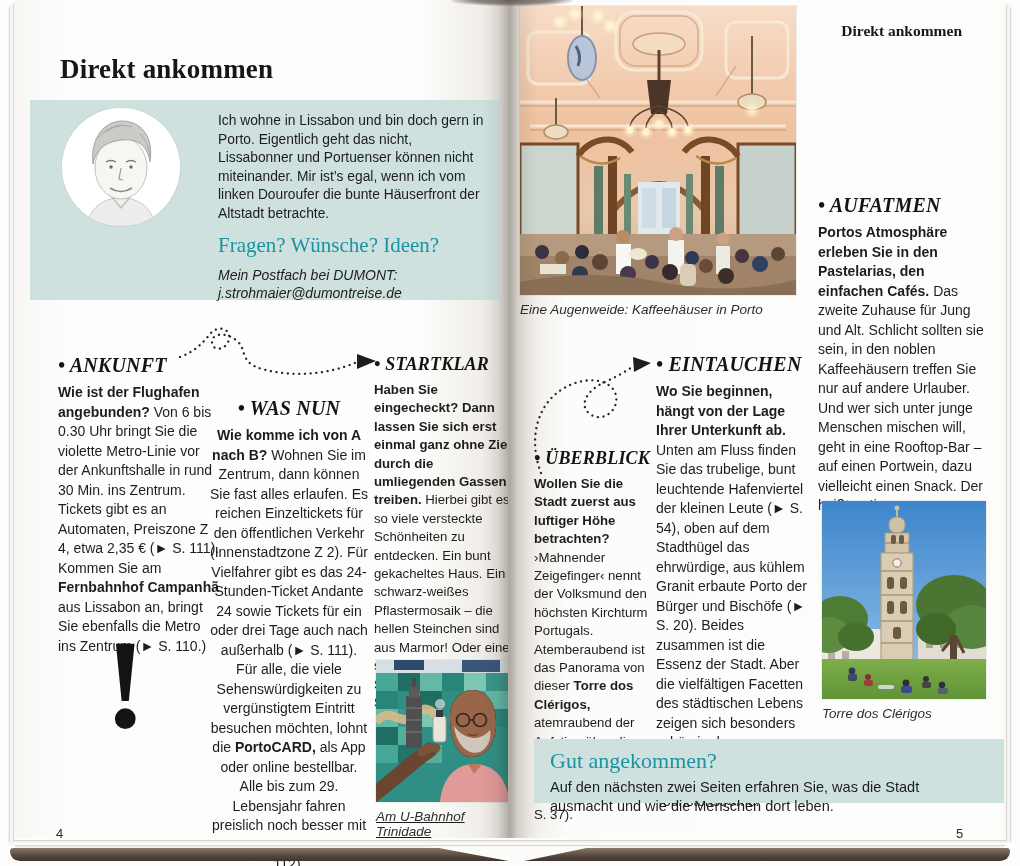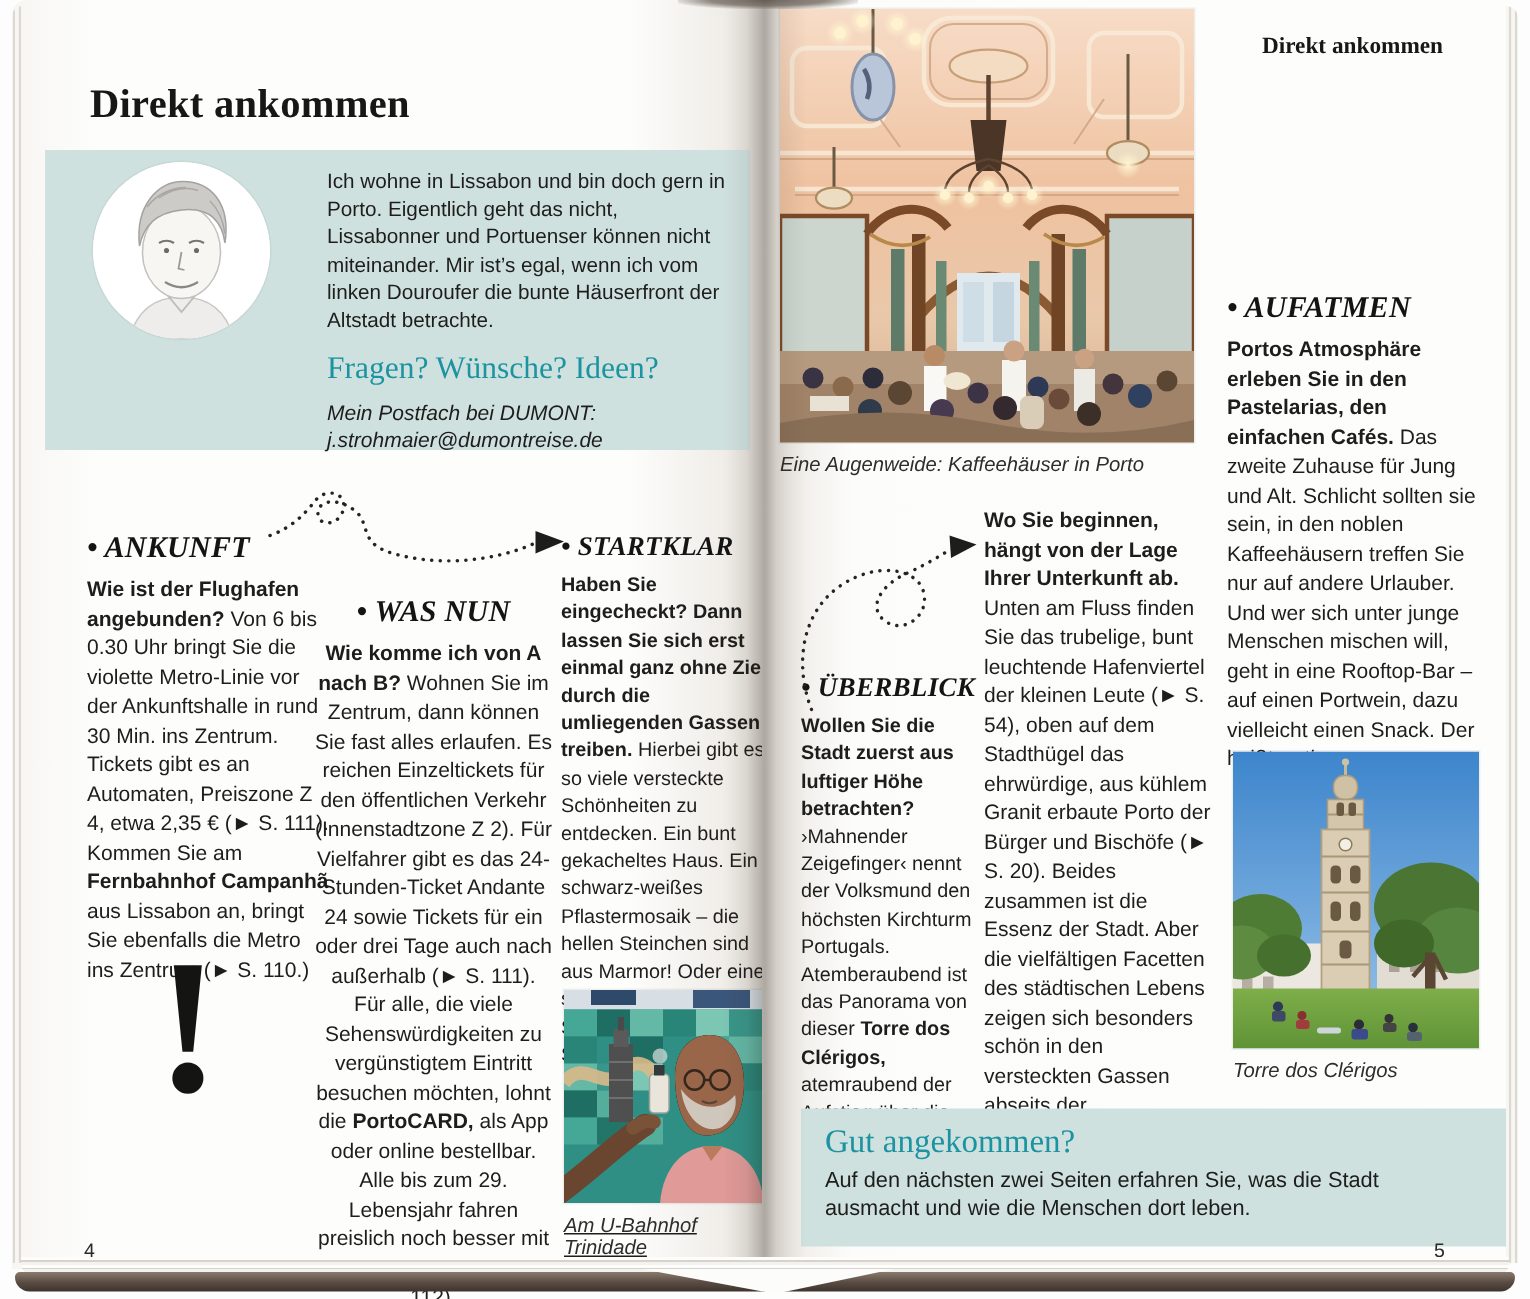--- a/index.html
+++ b/index.html
@@ -45,21 +45,21 @@
   .author-bio{font-size:13.8px;line-height:18.6px;margin:0;}
   .author-cta{font-family:"Liberation Serif","DejaVu Serif",serif;font-size:21px;color:#1b93a0;margin:9px 0 0 0;}
   .author-mail{font-weight:400;font-style:italic;font-size:14px;line-height:18px;margin:8px 0 0 0;}
 
   
   figure{margin:0;}
   .ph{display:block;box-shadow:0 0 0 1px rgba(0,0,0,.06);}
   figcaption{margin-top:7px;}
 
   
-  .arrived-box{left:26px;top:739px;width:470px;height:92px;background:#cfe1df;padding:9px 0 0 16px;box-sizing:border-box;}
+  .arrived-box{left:26px;top:739px;width:470px;height:64px;background:#cfe1df;padding:9px 0 0 16px;box-sizing:border-box;}
   .arrived-head{font-family:"Liberation Serif","DejaVu Serif",serif;font-size:22px;color:#1b93a0;margin:0;}
   .arrived-body{font-weight:400;font-size:14.5px;line-height:19px;margin:4px 0 0 0;width:430px;}
 
   .arrows{left:0;top:0;width:1020px;height:866px;pointer-events:none;}
 </style>
 </head>
 <body>
 
 <div class="stage">
 
@@ -283,20 +283,21 @@
     </figure>
 
     <div class="abs running-head" style="left:234px;top:22px;width:220px;">Direkt ankommen</div>
 
     <div class="abs" style="left:310px;top:178px;width:172px;">
       <h3 class="sec-head">• AUFATMEN</h3>
       <p class="body-txt"><span class="lead">Portos Atmosphäre erleben Sie in den Pastelarias, den einfachen Cafés.</span><span> Das zweite Zuhause für Jung und Alt. Schlicht sollten sie sein, in den noblen Kaffeehäusern treffen Sie nur auf andere Urlauber. Und wer sich unter junge Menschen mischen will, geht in eine Rooftop-Bar – auf einen Portwein, dazu vielleicht einen Snack. Der heißt </span><i>petisco.</i></p>
     </div>
 
     <div class="abs" style="left:148px;top:337px;width:154px;">
+      <h3 class="sec-head">• EINTAUCHEN</h3>
       <p class="body-txt"><span class="lead">Wo Sie beginnen, hängt von der Lage Ihrer Unterkunft ab.</span><span> Unten am Fluss finden Sie das trubelige, bunt leuchtende Hafenviertel der kleinen Leute (► S. 54), oben auf dem Stadthügel das ehrwürdige, aus kühlem Granit erbaute Porto der Bürger und Bischöfe (► S. 20). Beides zusammen ist die Essenz der Stadt. Aber die vielfältigen Facetten des städtischen Lebens zeigen sich besonders schön in den versteckten Gassen abseits der Touristenströme.</span></p>
     </div>
 
     <div class="abs sm" style="left:26px;top:432px;width:122px;">
       <h3 class="sec-head">• ÜBERBLICK</h3>
       <p class="body-txt"><span class="lead">Wollen Sie die Stadt zuerst aus luftiger Höhe betrachten?</span><span> ›Mahnender Zeigefinger‹ nennt der Volksmund den höchsten Kirchturm Portugals. Atemberaubend ist das Panorama von dieser </span><b>Torre dos Clérigos,</b><span> atemraubend der Aufstieg über die 240 Stufen. Häufig ist der Turm auch nachts geöffnet (► S. 37).</span></p>
     </div>
 
     <figure class="abs" style="left:314px;top:501px;width:132px;">
       <svg class="ph" width="164" height="198" viewBox="0 0 164 198">

